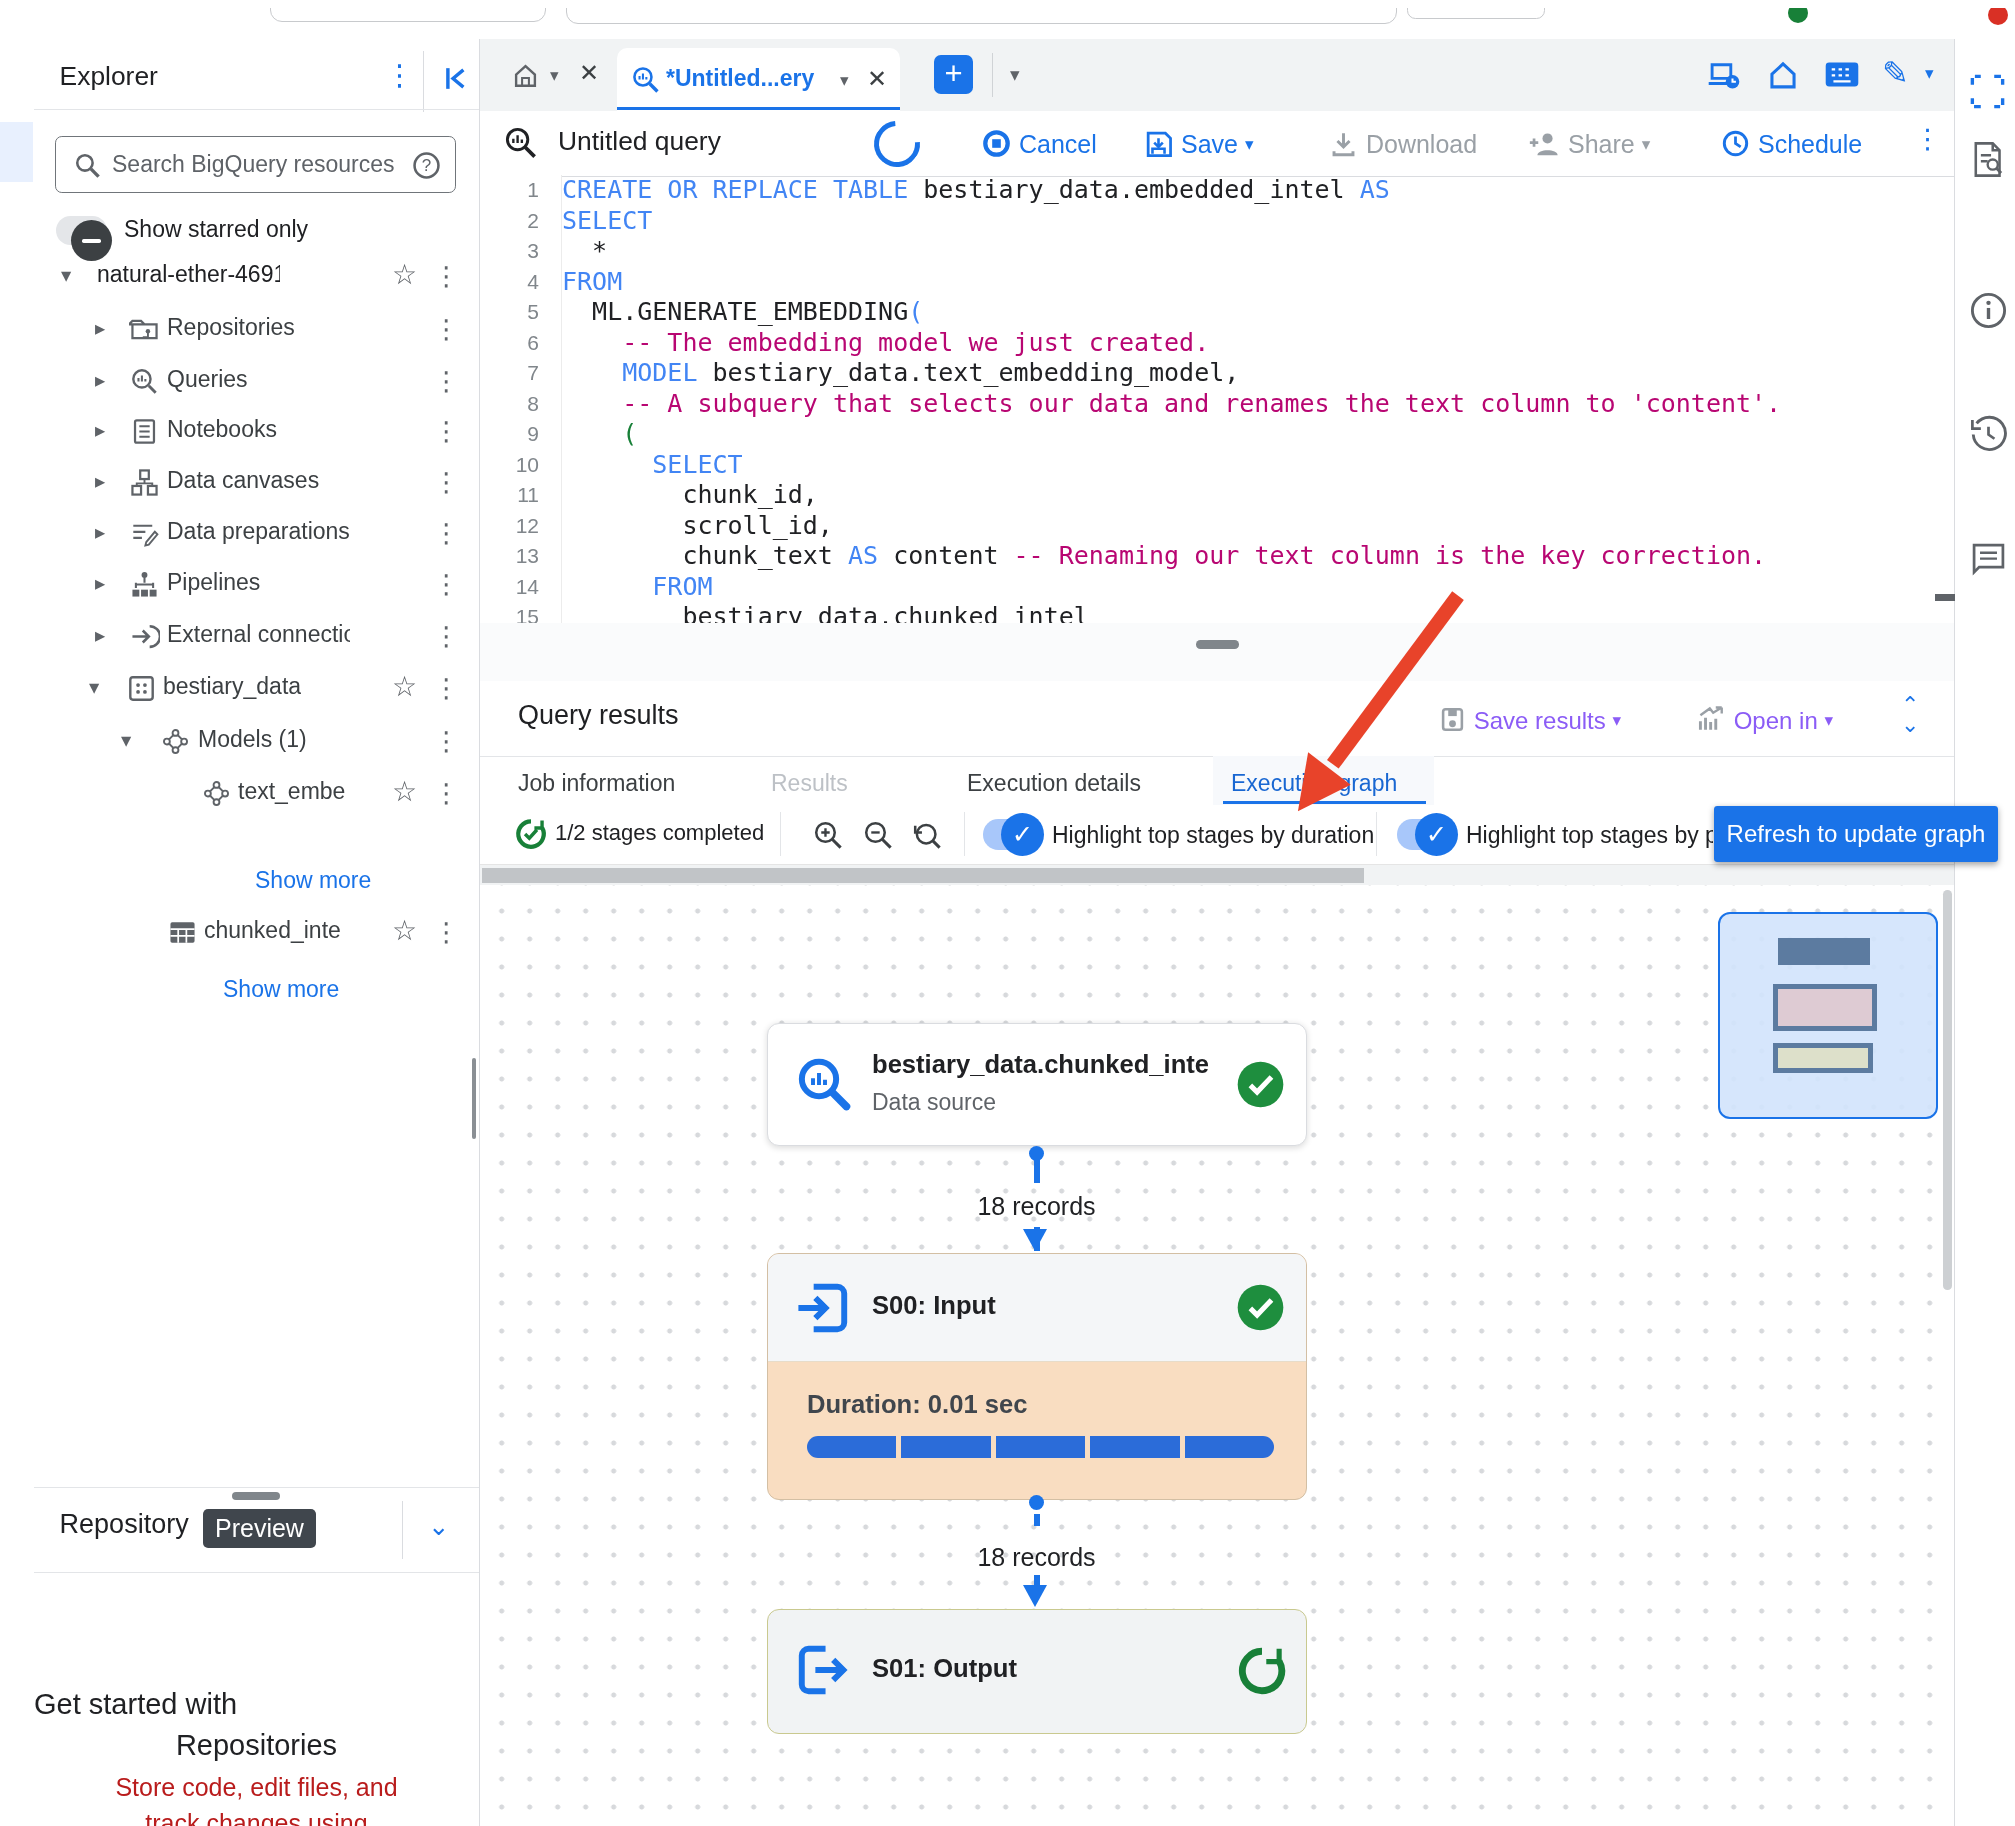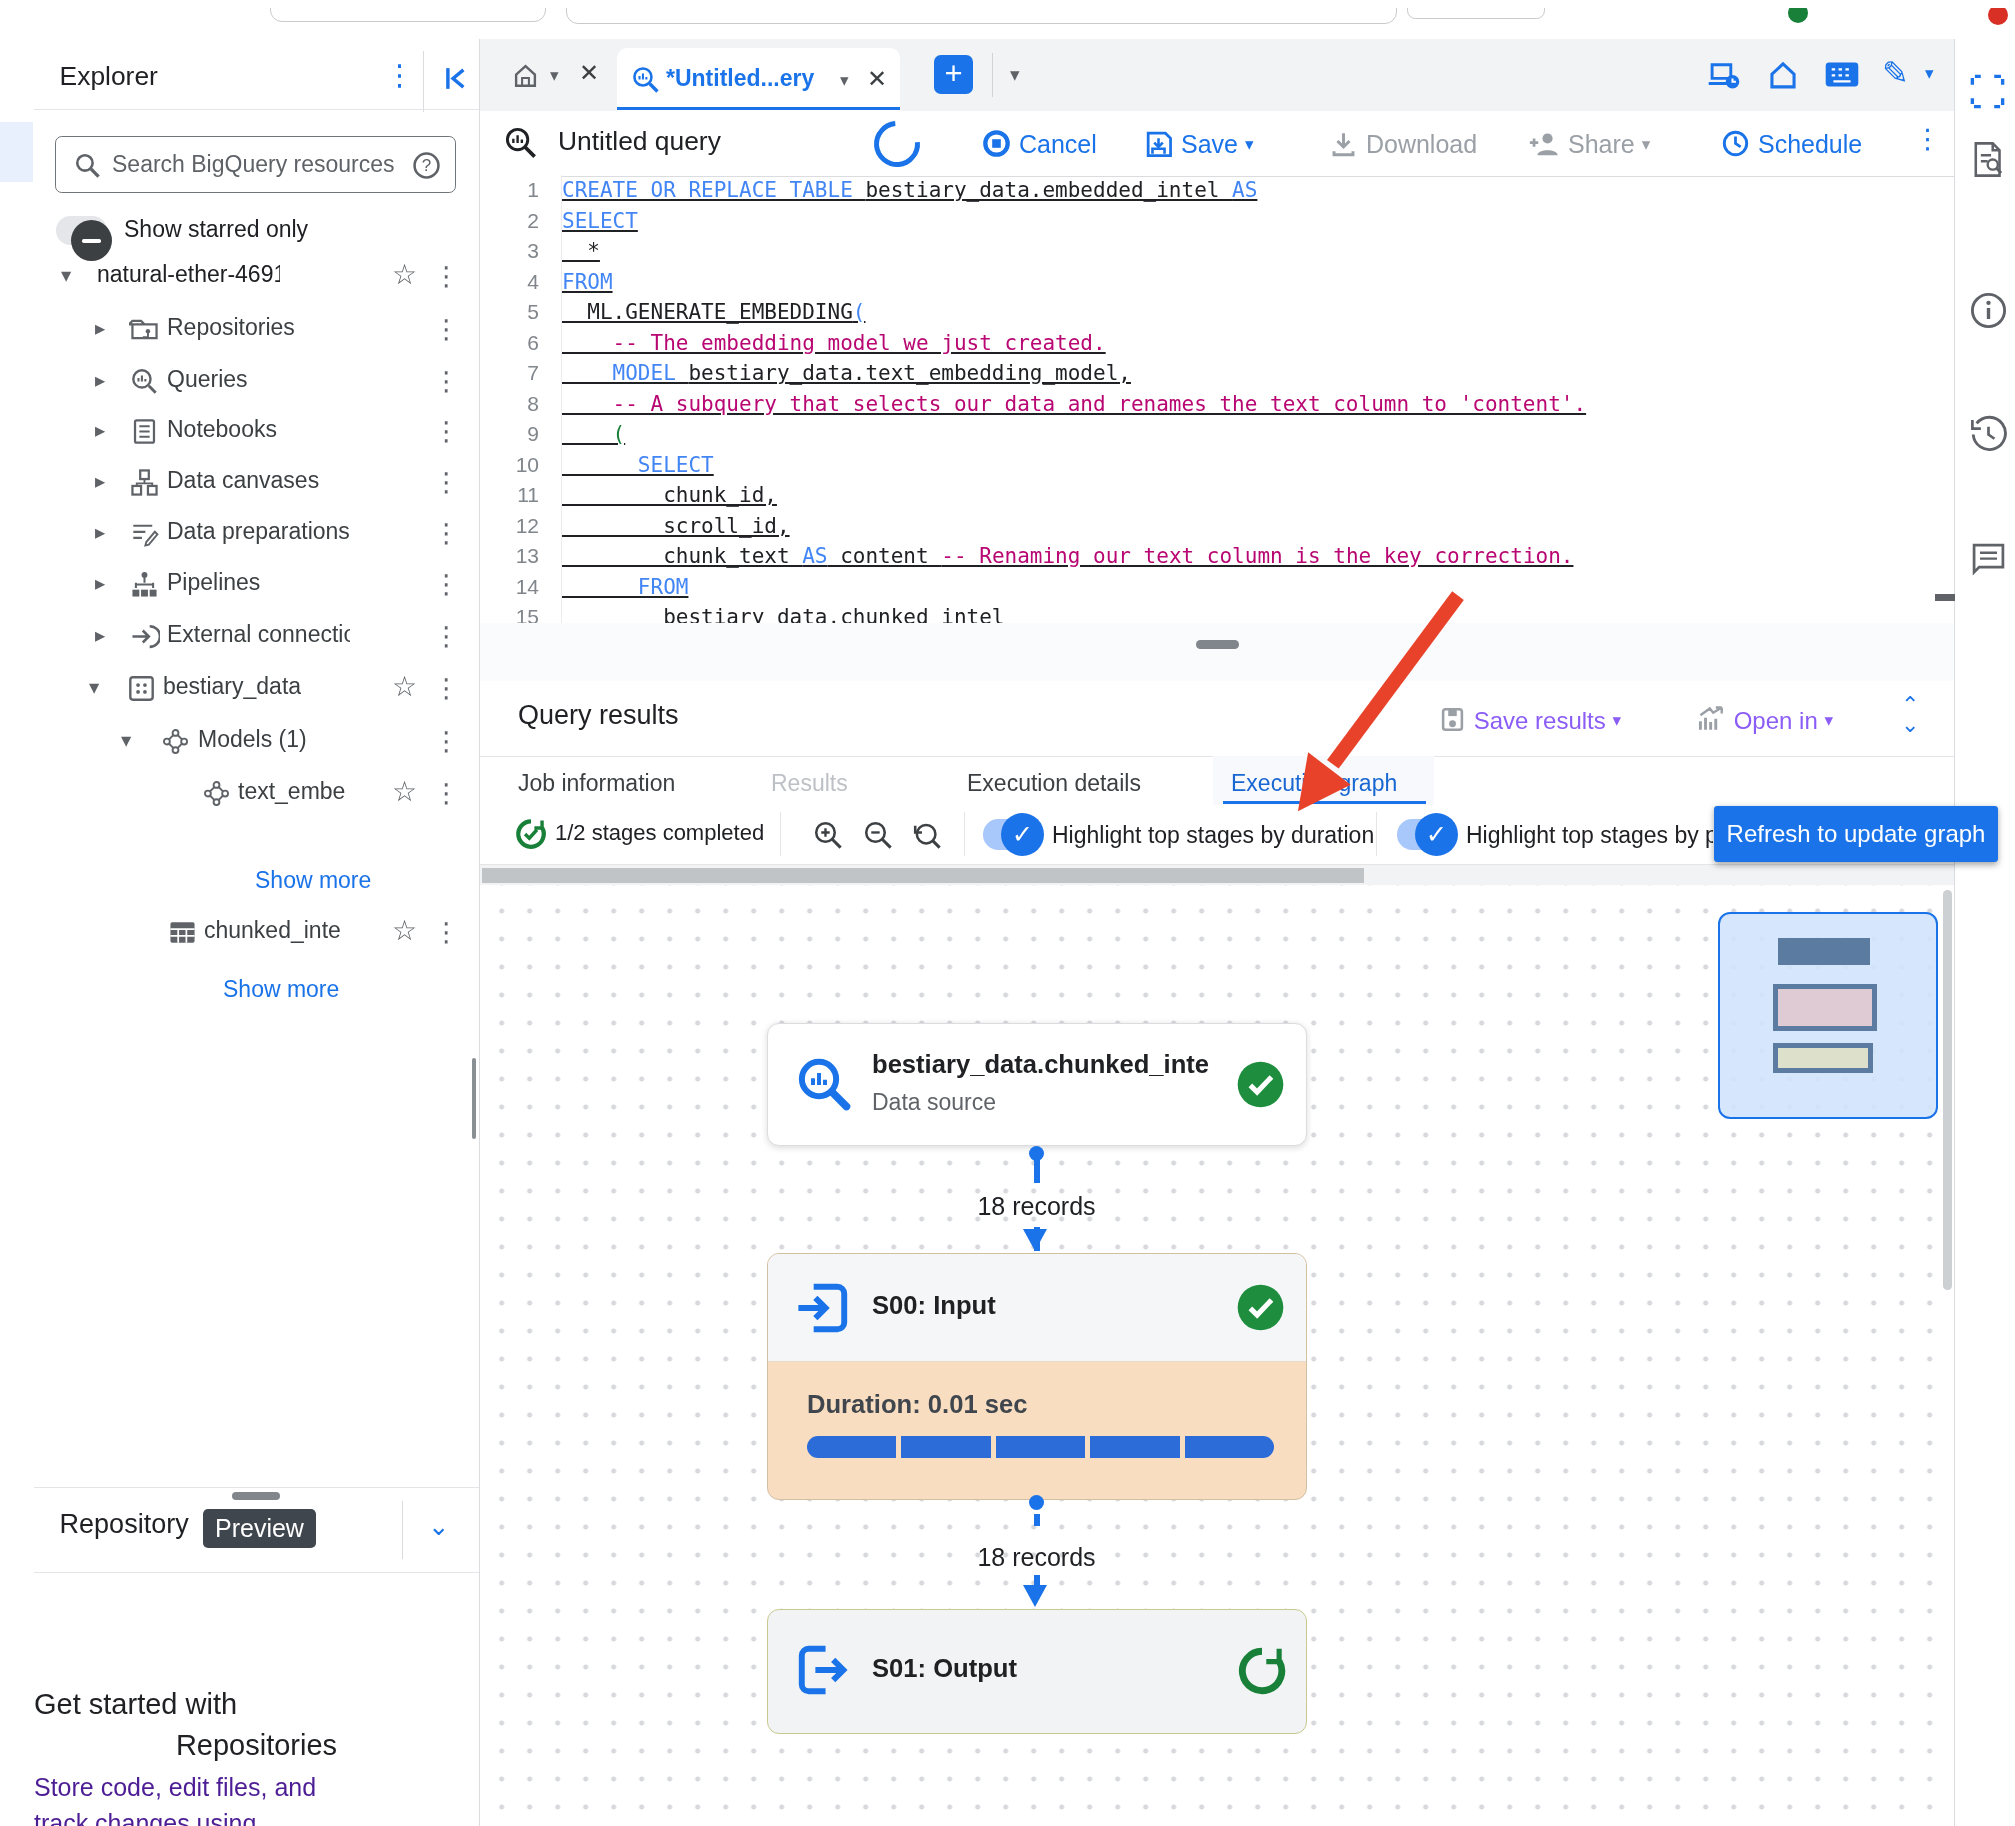--- a/index.html
+++ b/index.html
@@ -45,21 +45,21 @@
   .repo-div{position:absolute;left:0;top:1448px;width:445px;height:0.9px;background:#e3e5e8;}
   .repo-pill{position:absolute;left:198px;top:1453px;width:48px;height:7.7px;border-radius:4.3px;background:#80868b;}
   .repo-title{position:absolute;left:25.6px;top:1470px;font-size:27px;color:#202124;}
   .repo-badge{position:absolute;left:169px;top:1470px;background:#40464d;color:#fff;font-size:25px;
               border-radius:5.1px;padding:5.1px 12px;}
   .repo-vdiv{position:absolute;left:368px;top:1462px;width:0.9px;height:58px;background:#dadce0;}
   .repo-chevron{position:absolute;left:394px;top:1472px;color:#1a73e8;font-size:25.6px;}
   .repo-hdiv{position:absolute;left:0;top:1533px;width:445px;height:0.9px;background:#e3e5e8;}
   .repo-h1{position:absolute;left:0;top:1649px;width:445px;text-align:left;font-size:29px;color:#202124;}
   .repo-h2{position:absolute;left:0;top:1690px;width:445px;text-align:center;font-size:29px;color:#202124;}
-  .repo-b{position:absolute;left:0;width:445px;text-align:left;font-size:25px;color:#4c1d95;}
+  .repo-b{position:absolute;left:0;width:445px;text-align:center;font-size:25px;color:#b91c1c;}
 
   
   .editor{left:480px;top:31px;width:1474px;height:1796px;background:#fff;border-right:0.9px solid #dadce0;}
   .tabstrip{position:absolute;left:0;top:0;width:1474px;height:72px;background:#f1f3f4;border-bottom:0.9px solid #e0e0e0;}
   .tab-x{font-size:24px;color:#3c4043;}
   .activetab{position:absolute;left:137px;top:8.5px;width:283px;height:63px;background:#fff;border-radius:10.2px 10.2px 0 0;}
   .activetab .lbl{position:absolute;left:49px;top:17px;font-size:23px;color:#1a73e8;font-weight:bold;white-space:nowrap;}
   .tab-underline{position:absolute;left:137px;top:68px;width:283px;height:3.4px;background:#1a73e8;}
   .plusbtn{position:absolute;left:454px;top:16px;width:39px;height:39px;border-radius:6.8px;background:#1a73e8;color:#fff;
            font-size:31px;text-align:center;line-height:37px;}
@@ -68,21 +68,21 @@
   .qtoolbar{position:absolute;left:0;top:72px;width:1474px;height:65px;background:#fff;border-bottom:0.9px solid #dadce0;}
   .qt-title{position:absolute;left:78px;top:15.3px;font-size:26.4px;color:#202124;}
   .qt-item{position:absolute;top:17px;font-size:25px;white-space:nowrap;text-align:right;}
   .blue{color:#1a73e8;} .disabled{color:#9aa0a6;}
   .spin{position:absolute;left:394px;top:10.2px;width:36px;height:36px;border-radius:50%;
         border:5.1px solid #1a73e8;border-top-color:transparent;transform:rotate(40deg);}
   .dd{font-size:17px;vertical-align:3.4px;}
 
   .gutter{position:absolute;left:0;top:136px;width:81px;height:448px;background:#fff;border-right:0.9px solid #ececec;}
   .codearea{position:absolute;left:82px;top:136px;width:1393px;height:448px;overflow:hidden;}
-  .cl{height:30.5px;line-height:30.5px;white-space:pre;font-family:"DejaVu Sans Mono",monospace;font-size:21px;text-decoration:underline;}
+  .cl{height:30.5px;line-height:30.5px;white-space:pre;font-family:"DejaVu Sans Mono",monospace;font-size:25px;}
   .gn{height:30.5px;line-height:30.5px;text-align:right;padding-right:22px;font-size:21px;color:#80868b;}
   .tok-kw{color:#4285f4;} .tok-id{color:#202124;} .tok-cm{color:#b80672;}
   .tok-pb{color:#4285f4;} .tok-pg{color:#188038;}
   .ed-scrolldash{position:absolute;left:1455px;top:555px;width:20.4px;height:6.8px;background:#5f6368;}
   .splitter{position:absolute;left:0;top:584px;width:1474px;height:58px;background:#fafbfc;}
   .split-pill{position:absolute;left:716px;top:17px;width:43px;height:8.5px;border-radius:4.3px;background:#80868b;}
 
   
   .results{left:480px;top:673px;width:1474px;height:1153px;background:#fff;}
   .res-title{position:absolute;left:38px;top:19px;font-size:27px;color:#202124;}

